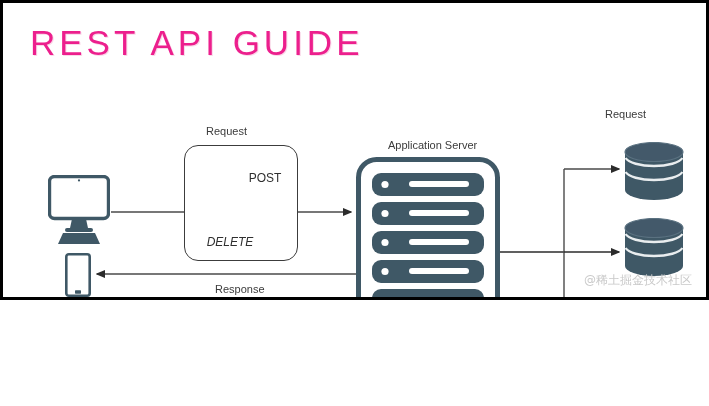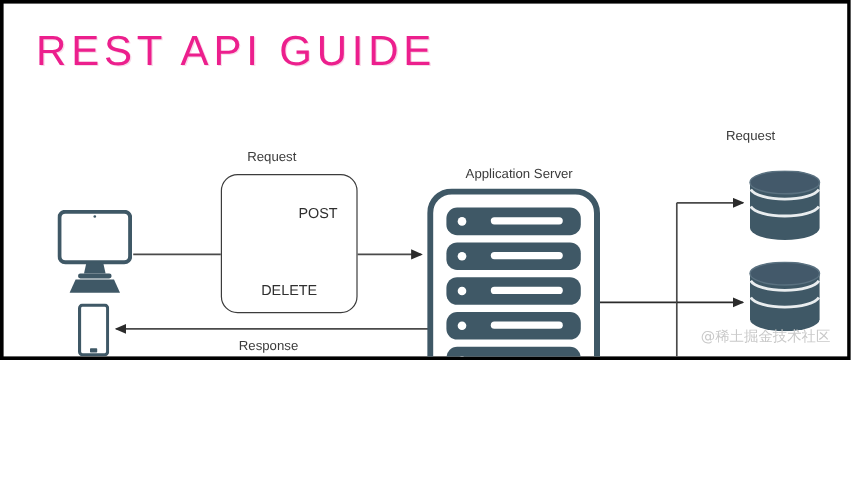--- a/index.html
+++ b/index.html
@@ -164,23 +164,23 @@
     <svg width="26" height="44" viewBox="0 0 26 44" xmlns="http://www.w3.org/2000/svg">
       <rect x="1.3" y="1.3" width="23.4" height="41.4" rx="2.5" ry="2.5" fill="#ffffff" stroke="#3F5866" stroke-width="2.6"></rect>
       <rect x="10" y="37.3" width="6" height="3.4" rx="0.6" fill="#3F5866"></rect>
     </svg>
   </div>
 
   <div id="request-box"></div>
   <div class="diagram-label" style="left:203px; top:122px;">Request</div>
 
   <div class="method-label" style="left:181px; top:168px; width:114px;margin-left:24px;">POST</div>
-  <div class="method-label" style="left:181px; top:232px; width:114px;">DELETE</div>
-
-  <div class="diagram-label" style="left:196px; top:280px;">Response</div>
+  <div class="method-label" style="left:170px; top:232px; width:114px;font-style:italic;">DELETE</div>
+
+  <div class="diagram-label" style="left:212px; top:280px;">Response</div>
 
   <div class="diagram-label" style="left:385px; top:136px;">Application Server</div>
 
   <div id="server">
     <svg width="144" height="168" viewBox="0 0 144 168" xmlns="http://www.w3.org/2000/svg">
 
       <rect x="2.5" y="2.5" width="139" height="163" rx="18" ry="18" fill="none" stroke="#3F5866" stroke-width="5"></rect>
 
       <g>
         <rect x="16" y="16" width="112" height="23" rx="9" ry="9" fill="#3F5866"></rect>

